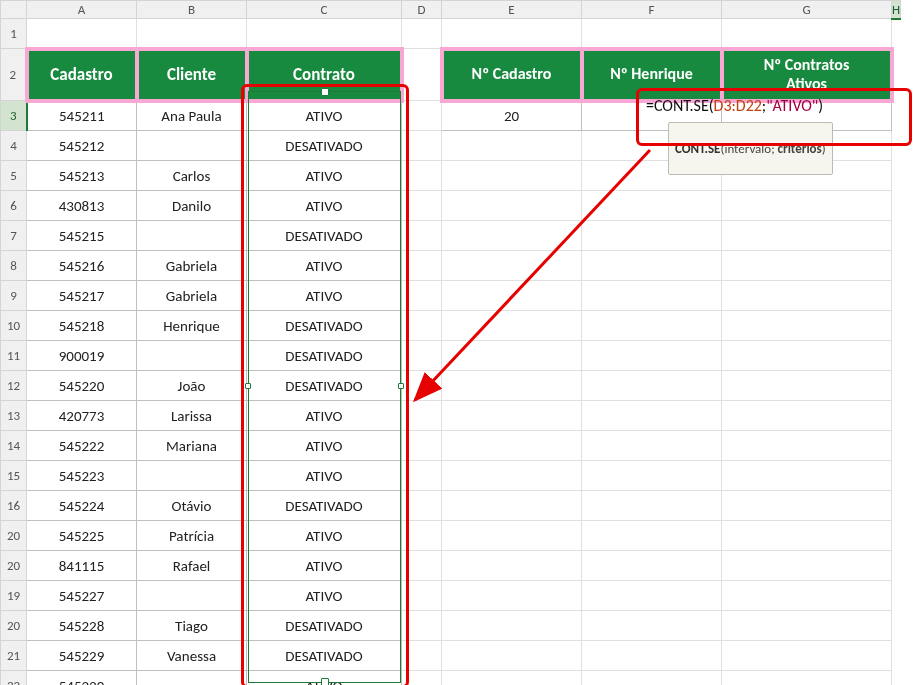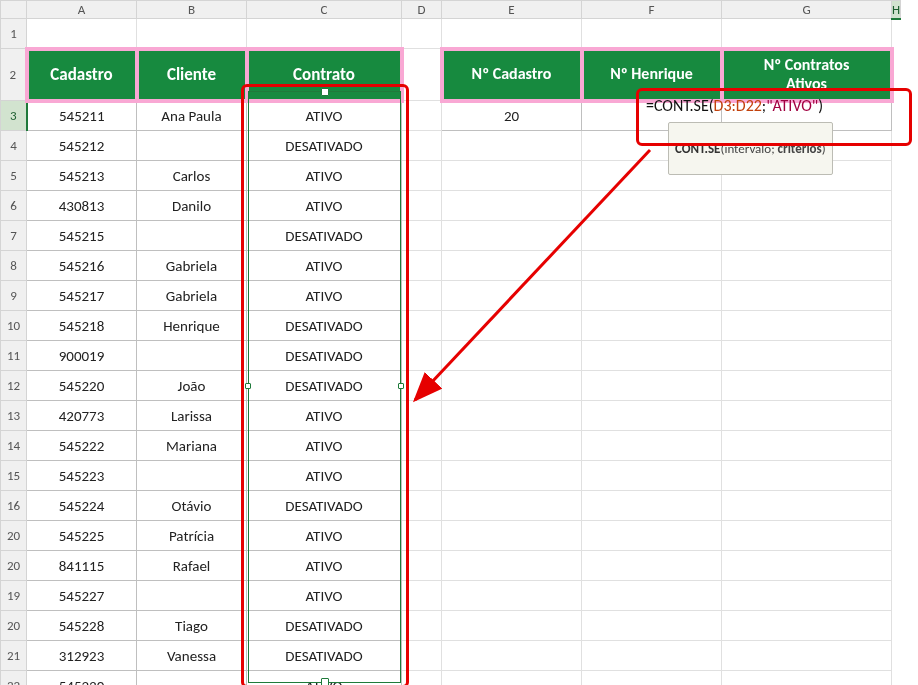--- a/index.html
+++ b/index.html
@@ -383,21 +383,21 @@
           <td class="cell data">545228</td>
           <td class="cell data">Tiago</td>
           <td class="cell data">DESATIVADO</td>
           <td class="cell"></td>
           <td class="cell"></td>
           <td class="cell"></td>
           <td class="cell"></td>
         </tr>
         <tr>
           <td class="rowhead">21</td>
-          <td class="cell data">312923</td>
+          <td class="cell data">545229</td>
           <td class="cell data">Vanessa</td>
           <td class="cell data">DESATIVADO</td>
           <td class="cell"></td>
           <td class="cell"></td>
           <td class="cell"></td>
           <td class="cell"></td>
         </tr>
         <tr>
           <td class="rowhead">22</td>
           <td class="cell data">545230</td>

